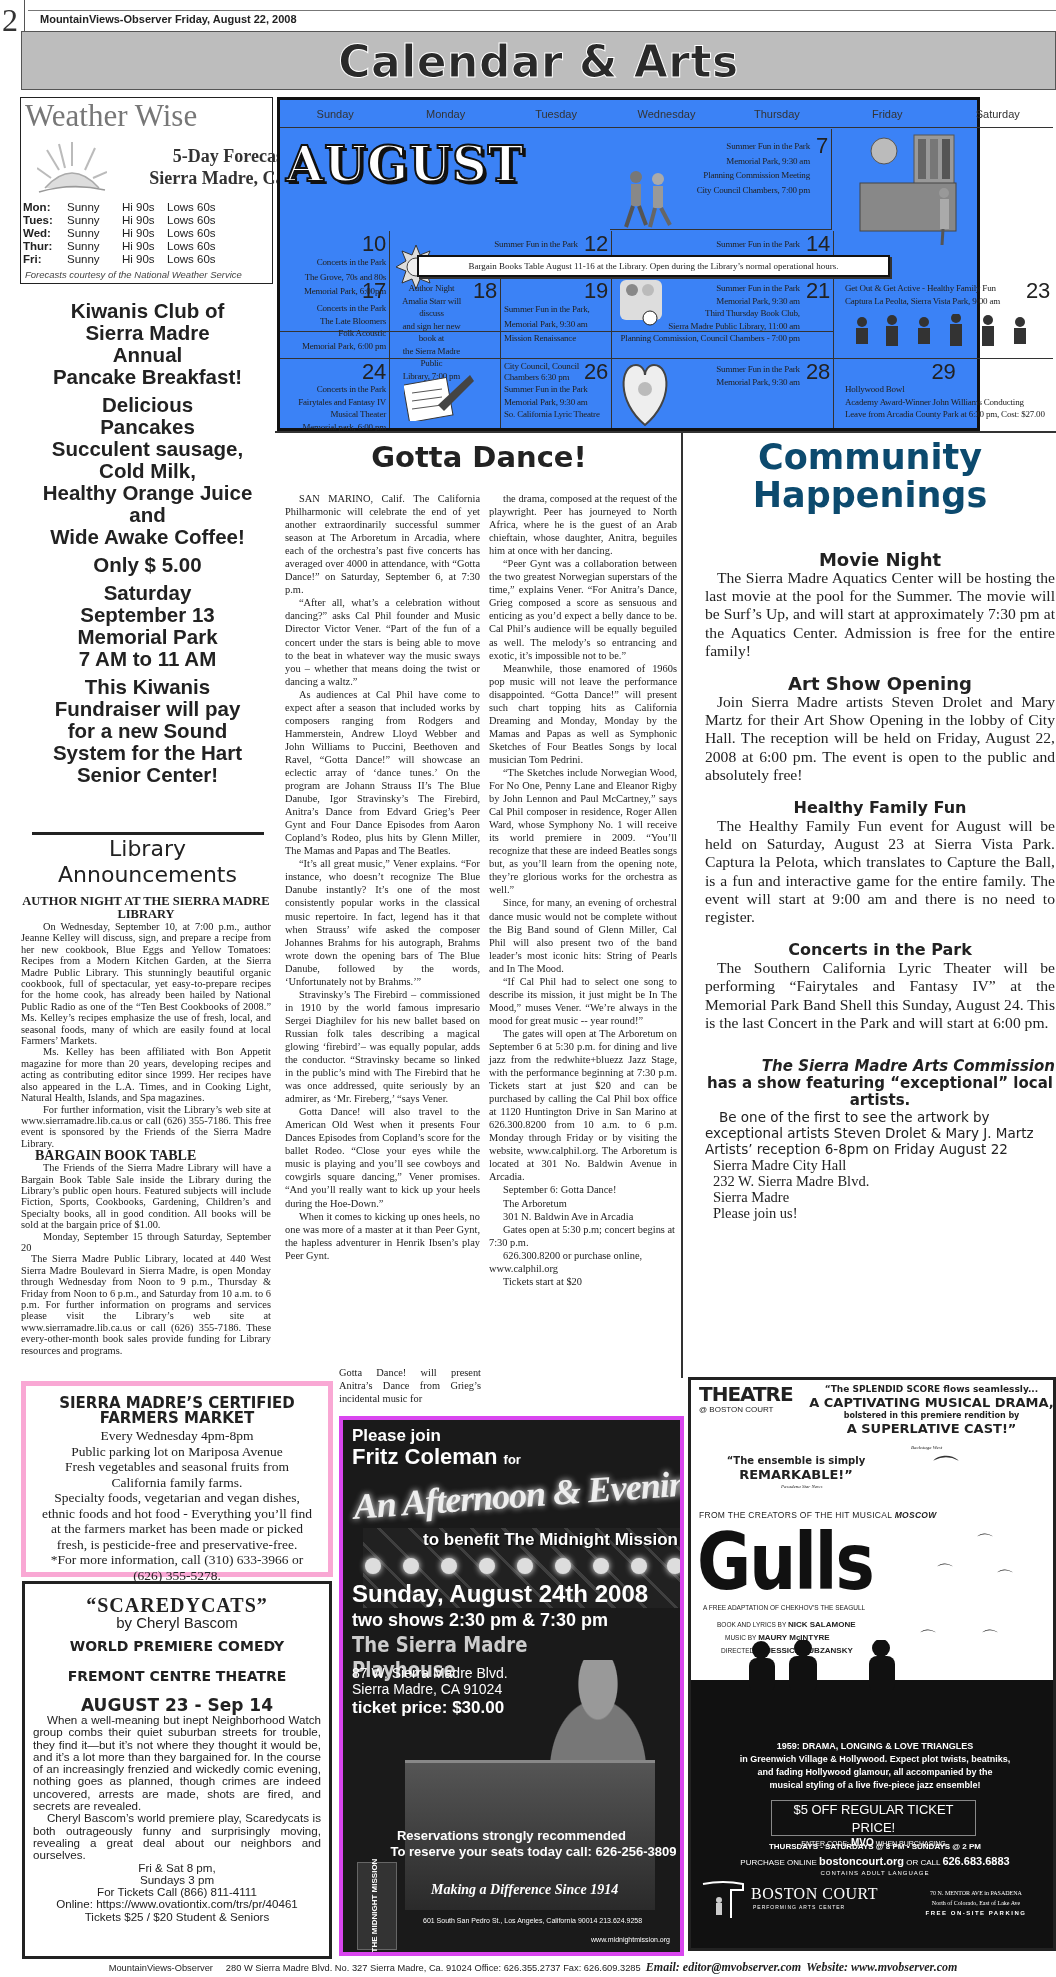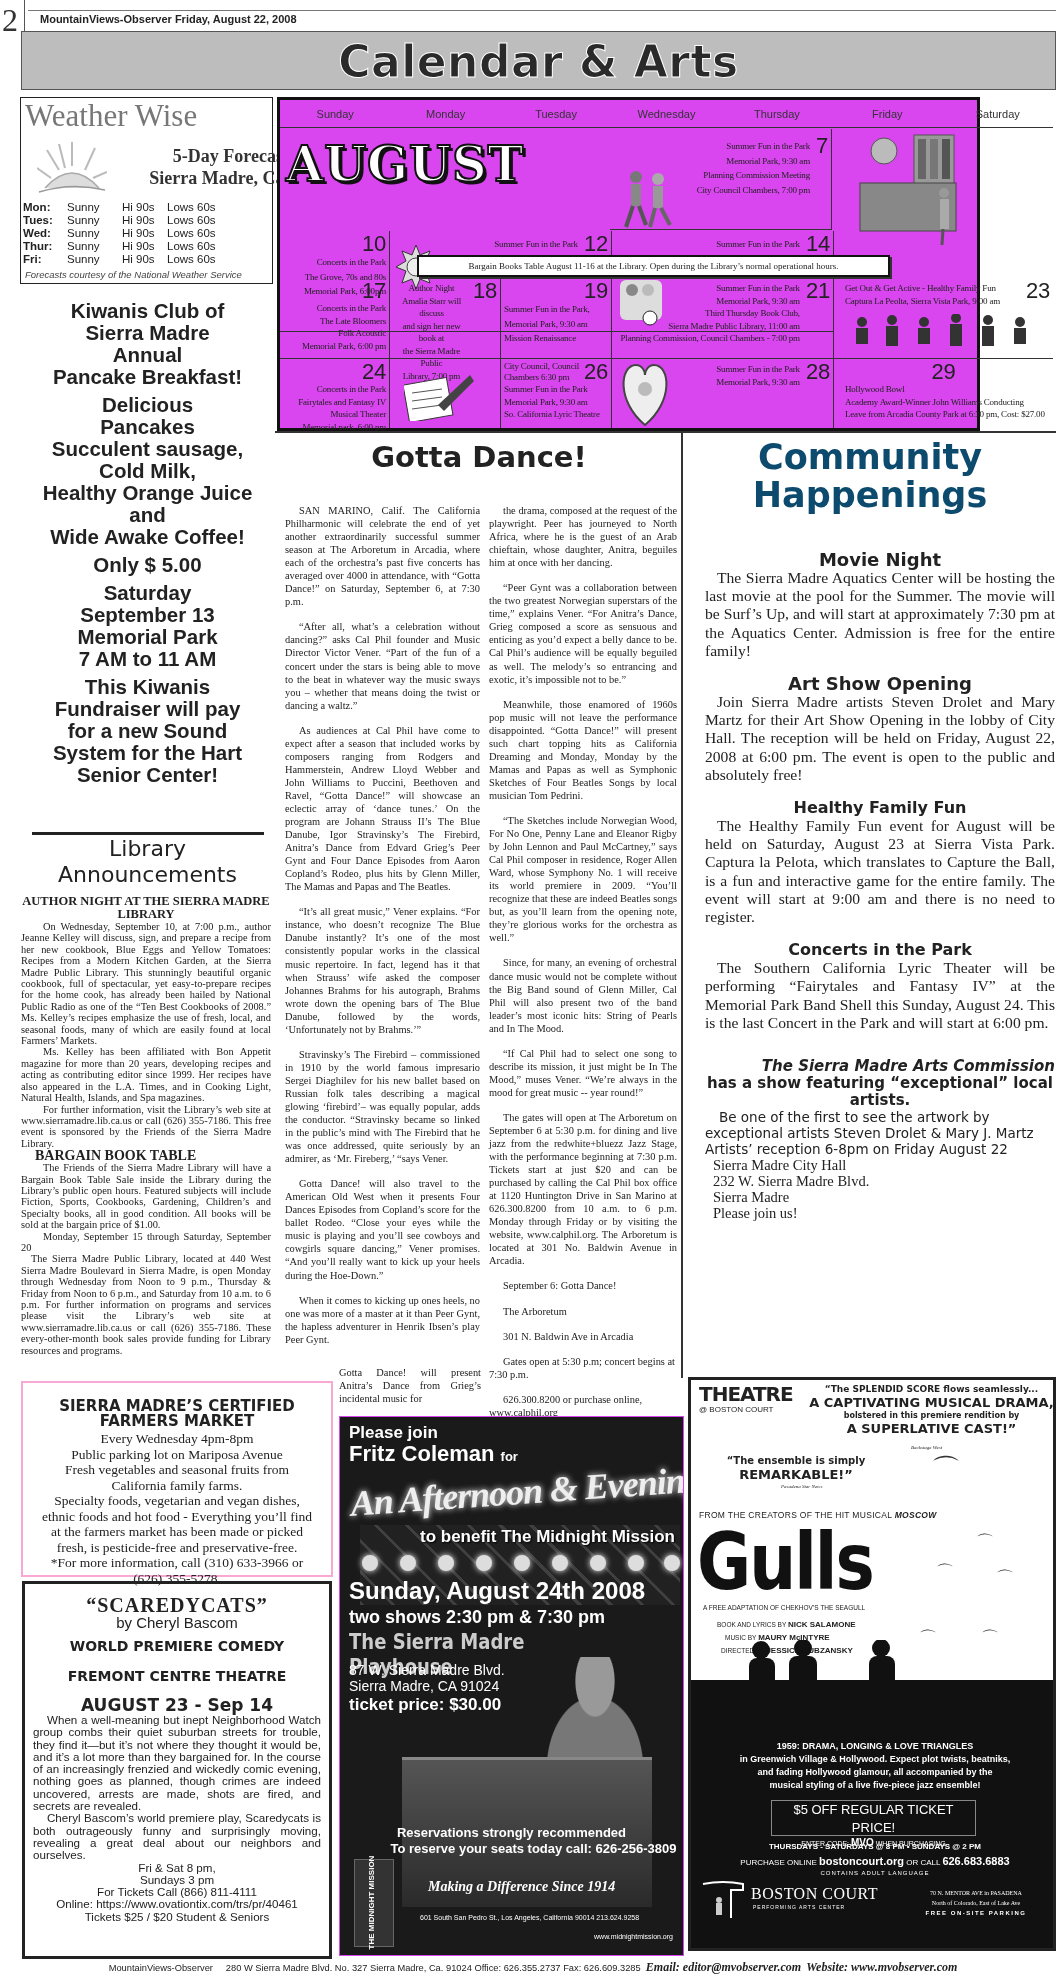--- a/index.html
+++ b/index.html
@@ -31,68 +31,68 @@
   #kiwanis .gap { height: 6px; }
 
   #lib-rule { left: 32px; top: 832px; width: 232px; height: 3px; background: #222; }
   #lib-title { left: 20px; top: 836px; width: 255px; text-align: center; font-family: "DejaVu Sans", sans-serif; font-size: 22px; line-height: 26px; color: #222; }
   #lib-body { left: 21px; top: 895px; width: 250px; font-size: 10.4px; line-height: 11.4px; }
   #lib-body h4 { font-size: 12.5px; text-align: center; line-height: 13px; font-weight: bold; }
   #lib-body h4.left { text-align: left; padding-left: 14px; font-size: 14px; }
   #lib-body p { text-indent: 22px; text-align: justify; }
 
   
-  #farmers { left: 21px; top: 1381px; width: 312px; height: 196px; border: 2px solid #f9a8d4; text-align: center; padding-top: 16px; }
+  #farmers { left: 21px; top: 1381px; width: 312px; height: 196px; border: 5px solid #f9a8d4; text-align: center; padding-top: 10px; }
   #farmers-title { font-family: "DejaVu Sans", sans-serif; font-size: 15px; line-height: 15px; font-weight: bold; }
   #farmers-body { font-size: 13.5px; line-height: 15.5px; margin-top: 2px; }
 
   
   #scaredy { left: 22px; top: 1581px; width: 310px; height: 378px; border: 3px solid #222; text-align: center; padding-top: 12px; }
   #sc-title { font-family: "Liberation Serif", serif; font-size: 20px; font-weight: bold; letter-spacing: 1px; line-height: 18px; }
   #sc-by { font-family: "Liberation Sans", sans-serif; font-size: 15px; line-height: 17px; }
   .sc-big { font-family: "DejaVu Sans", sans-serif; font-weight: bold; font-size: 14px; line-height: 18px; margin-top: 6px; }
   #sc-dates { font-family: "DejaVu Sans", sans-serif; font-weight: bold; font-size: 17px; line-height: 17px; margin-top: 12px; }
   #sc-body { font-family: "Liberation Sans", sans-serif; font-size: 11.6px; line-height: 12.3px; text-align: justify; padding: 0 8px; }
   #sc-body p { text-indent: 14px; }
   #sc-footer { font-family: "Liberation Sans", sans-serif; font-size: 11.6px; line-height: 12.3px; }
 
   
-  #calendar { left: 277px; top: 97px; width: 703px; height: 334px; border: 3px solid #111; background: #d946ef; }
+  #calendar { left: 277px; top: 97px; width: 703px; height: 334px; border: 3px solid #111; background: #3b82f6; }
   #cal-days { position: absolute; left: 0; top: 0; width: 773px; height: 28px; display: flex; border-bottom: 1px solid #333; }
   #cal-days span { flex: 1; text-align: center; font-family: "Liberation Sans", sans-serif; font-size: 11px; line-height: 28px; color: #333; }
   .cell { position: absolute; border-right: 1px solid #333; border-bottom: 1px solid #333; font-size: 9px; line-height: 14.5px; text-align: right; padding: 2px 3px; letter-spacing: -0.2px; }
   .num { font-family: "Liberation Sans", sans-serif; font-size: 22px; line-height: 22px; font-weight: normal; }
   #aug-title { position: absolute; left: 6px; top: 36px; font-family: "DejaVu Serif", serif; font-size: 48px; font-weight: bold; color: #fff; -webkit-text-stroke: 2px #111; letter-spacing: 1px; text-shadow: 3px 3px 0 #111; }
   #bargain-bar { position: absolute; left: 137px; top: 155px; width: 473px; height: 22px; border: 2px solid #111; background: #fff; font-size: 9px; line-height: 18px; text-align: center; box-shadow: 2px 2px 0 #333; }
   .clip { position: absolute; background: #ddd; border: 1px solid #999; border-radius: 4px; }
 
   
   #gd-frame-top { left: 275px; top: 431px; width: 781px; height: 2px; background: #333; }
   #gd-title { left: 280px; top: 440px; width: 398px; text-align: center; font-family: "DejaVu Sans", sans-serif; font-weight: bold; font-size: 29px; color: #222; }
   #gd-col1 { left: 285px; top: 492px; width: 195px; font-size: 10.4px; line-height: 13.05px; }
   #gd-col2 { left: 489px; top: 492px; width: 188px; font-size: 10.4px; line-height: 13.05px; }
-  #gd-col1 p, #gd-col2 p { text-indent: 14px; text-align: justify; margin-top: 12px; }
+  #gd-col1 p, #gd-col2 p { text-indent: 14px; text-align: justify; }
   #gd-col2 p.plain { text-indent: 14px; text-align: left; }
   #gd-wrap { left: 339px; top: 1366px; width: 142px; font-size: 10.4px; line-height: 13px; text-align: justify; }
 
   #divider-v { left: 681px; top: 431px; width: 2px; height: 947px; background: #333; }
 
   
   #ch-title { left: 690px; top: 438px; width: 360px; text-align: center; font-family: "DejaVu Sans", sans-serif; font-weight: bold; font-size: 35px; line-height: 38px; color: #0c4a6e; }
   #ch-body { left: 705px; top: 550px; width: 350px; }
   .ch-h { font-family: "DejaVu Sans", sans-serif; font-weight: bold; text-align: center; font-size: 18px; line-height: 19px; color: #222; }
   .ch-p { font-size: 15.6px; line-height: 18.2px; text-align: justify; text-indent: 12px; }
   .ch-gap { height: 14px; }
   #arts-h1 { font-family: "DejaVu Sans", sans-serif; font-style: italic; font-weight: bold; text-align: right; font-size: 15px; line-height: 17px; }
   #arts-h2 { font-family: "DejaVu Sans", sans-serif; font-weight: bold; text-align: center; font-size: 15px; line-height: 17px; }
   #arts-lead { font-family: "DejaVu Sans", sans-serif; font-size: 13.5px; line-height: 16px; text-indent: 14px; }
   #arts-lines { font-size: 14.5px; line-height: 16px; padding-left: 8px; }
 
   
-  #comedy { left: 339px; top: 1416px; width: 345px; height: 540px; background: #1a1a1a; border: 1px solid #d946ef; color: #fff; overflow: hidden; font-family: "Liberation Sans", sans-serif; }
+  #comedy { left: 339px; top: 1416px; width: 345px; height: 540px; background: #1a1a1a; border: 4px solid #d946ef; color: #fff; overflow: hidden; font-family: "Liberation Sans", sans-serif; }
   #cm-please { position: absolute; left: 9px; top: 6px; font-size: 17px; font-weight: bold; }
   #cm-fritz { position: absolute; left: 9px; top: 24px; font-size: 22px; font-weight: bold; }
   #cm-fritz small { font-size: 13px; }
   #cm-script { position: absolute; left: 10px; top: 48px; font-family: "Liberation Serif", serif; font-style: italic; font-weight: bold; font-size: 36px; letter-spacing: -1px; color: #eee; text-shadow: 0 0 6px #fff; transform: rotate(-4deg); white-space: nowrap; }
   #cm-lights { position: absolute; left: 20px; top: 108px; width: 320px; height: 80px; background: repeating-linear-gradient(45deg, #444 0 3px, #222 3px 22px), repeating-linear-gradient(-45deg, #444 0 3px, #222 3px 22px); opacity: 0.9; }
   #cm-benefit { position: absolute; left: 80px; top: 110px; font-size: 17px; font-weight: bold; text-shadow: 1px 1px 2px #000; }
   .bulb { position: absolute; top: 138px; width: 16px; height: 16px; border-radius: 50%; background: #ddd; box-shadow: 0 0 6px #fff; }
   #cm-date { position: absolute; left: 9px; top: 160px; font-size: 24px; font-weight: bold; }
   #cm-shows { position: absolute; left: 9px; top: 190px; font-size: 18px; font-weight: bold; }
   #cm-venue { position: absolute; left: 9px; top: 212px; font-size: 22px; font-weight: bold; color: #ccc; font-family: "DejaVu Sans", sans-serif; transform: scaleX(0.82); transform-origin: left; }

